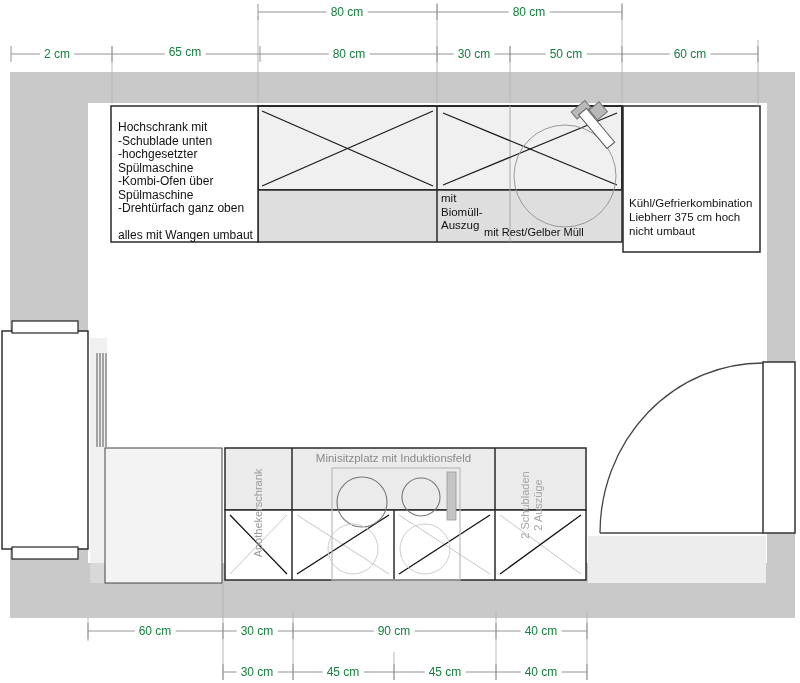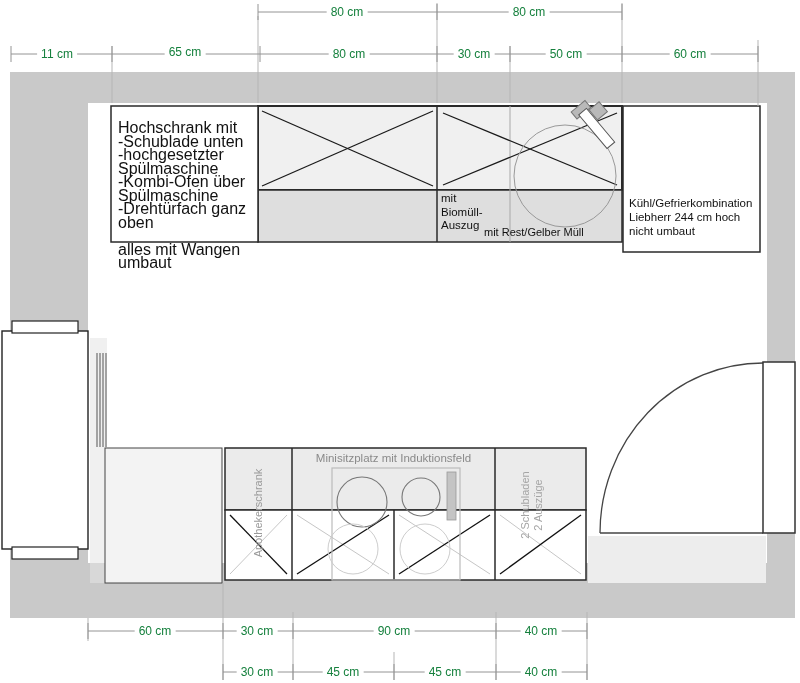--- a/index.html
+++ b/index.html
@@ -10,21 +10,21 @@
   #stage svg{position:absolute;left:0;top:0;}
   .txt{position:absolute;white-space:pre-line;line-height:1.2;}
   .dim{
     position:absolute;transform:translate(-50%,-50%);
     font-size:12px;color:#15803d;background:#fff;padding:0 4px;white-space:nowrap;
   }
   .vtxt{
     position:absolute;transform:translate(-50%,-50%) rotate(-90deg);
     white-space:pre;line-height:13px;text-align:center;
   }
-  .note{font-size:16px;line-height:13.5px;}
+  .note{font-size:12px;line-height:13.5px;}
 </style>
 </head>
 <body>
 
 <div id="stage">
 
   <svg width="800" height="683" viewBox="0 0 800 683">
 
     <g fill="#c9c9c9">
       <rect x="10" y="72" width="785" height="31"></rect>
@@ -152,21 +152,21 @@
       <line x1="293" y1="664" x2="293" y2="680"></line>
       <line x1="394" y1="664" x2="394" y2="680"></line>
       <line x1="496" y1="664" x2="496" y2="680"></line>
       <line x1="587" y1="664" x2="587" y2="680"></line>
     </g>
   </svg>
 
   <span class="dim" style="left:347px;top:12px">80 cm</span>
   <span class="dim" style="left:529px;top:12px">80 cm</span>
 
-  <span class="dim" style="left:57px;top:54px">11 cm</span>
+  <span class="dim" style="left:57px;top:54px">2 cm</span>
   <span class="dim" style="left:185px;top:52px">65 cm</span>
   <span class="dim" style="left:349px;top:54px">80 cm</span>
   <span class="dim" style="left:474px;top:54px">30 cm</span>
   <span class="dim" style="left:566px;top:54px">50 cm</span>
   <span class="dim" style="left:690px;top:54px">60 cm</span>
 
   <span class="dim" style="left:155px;top:631px">60 cm</span>
   <span class="dim" style="left:257px;top:631px">30 cm</span>
   <span class="dim" style="left:394px;top:631px">90 cm</span>
   <span class="dim" style="left:541px;top:631px">40 cm</span>
@@ -185,21 +185,21 @@
 alles mit Wangen umbaut</div>
 
 
   <div class="txt" style="left:441px;top:192px;width:66px;font-size:11.5px;line-height:13.5px">mit
 Biomüll-
 Auszug</div>
 
   <div class="txt" style="left:484px;top:226px;width:110px;font-size:11px">mit Rest/Gelber Müll</div>
 
   <div class="txt" style="left:629px;top:196px;width:130px;font-size:11.5px;line-height:14px">Kühl/Gefrierkombination
-Liebherr 244 cm hoch
+Liebherr 375 cm hoch
 nicht umbaut</div>
 
 
   <div class="txt" style="left:292px;top:452px;width:203px;font-size:11.5px;color:#8a8a8a;text-align:center">Minisitzplatz mit Induktionsfeld</div>
 
   <div class="vtxt" style="left:258px;top:513px;font-size:11px;color:#9a9a9a">Apothekerschrank</div>
 
   <div class="vtxt" style="left:532px;top:505px;font-size:11px;color:#a5a5a5">2 Schubladen
 2 Auszüge</div>
 

